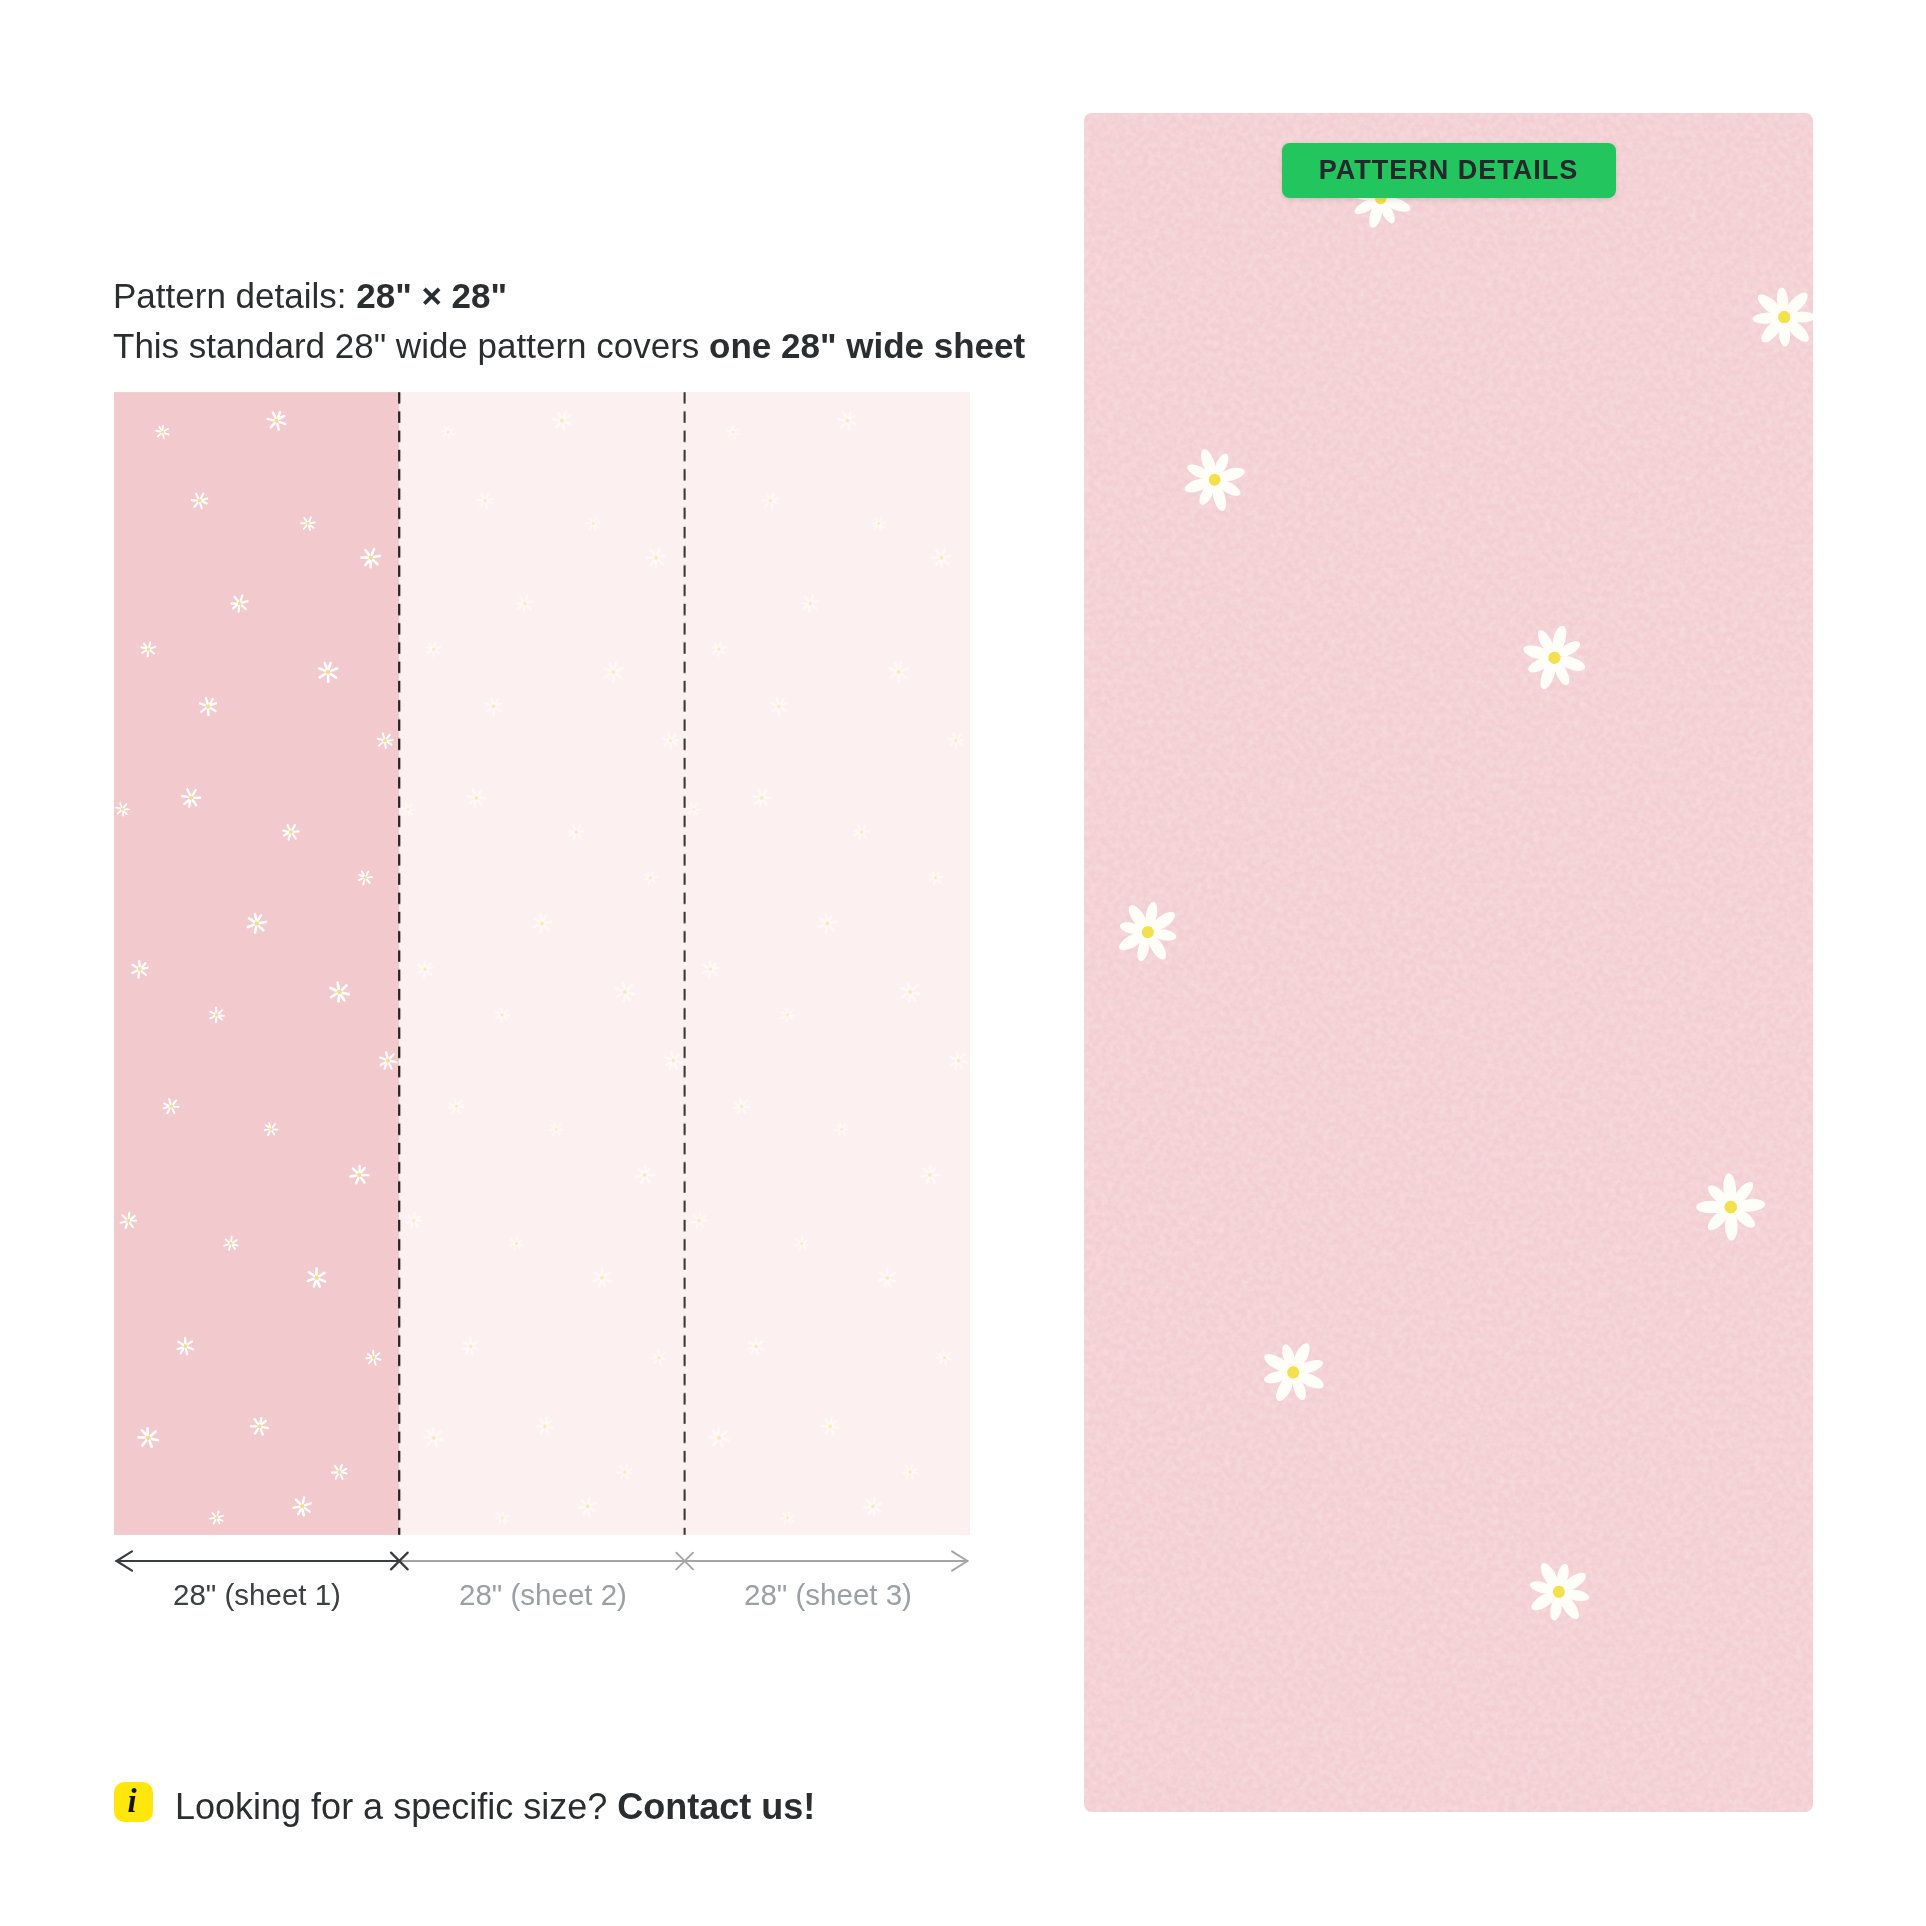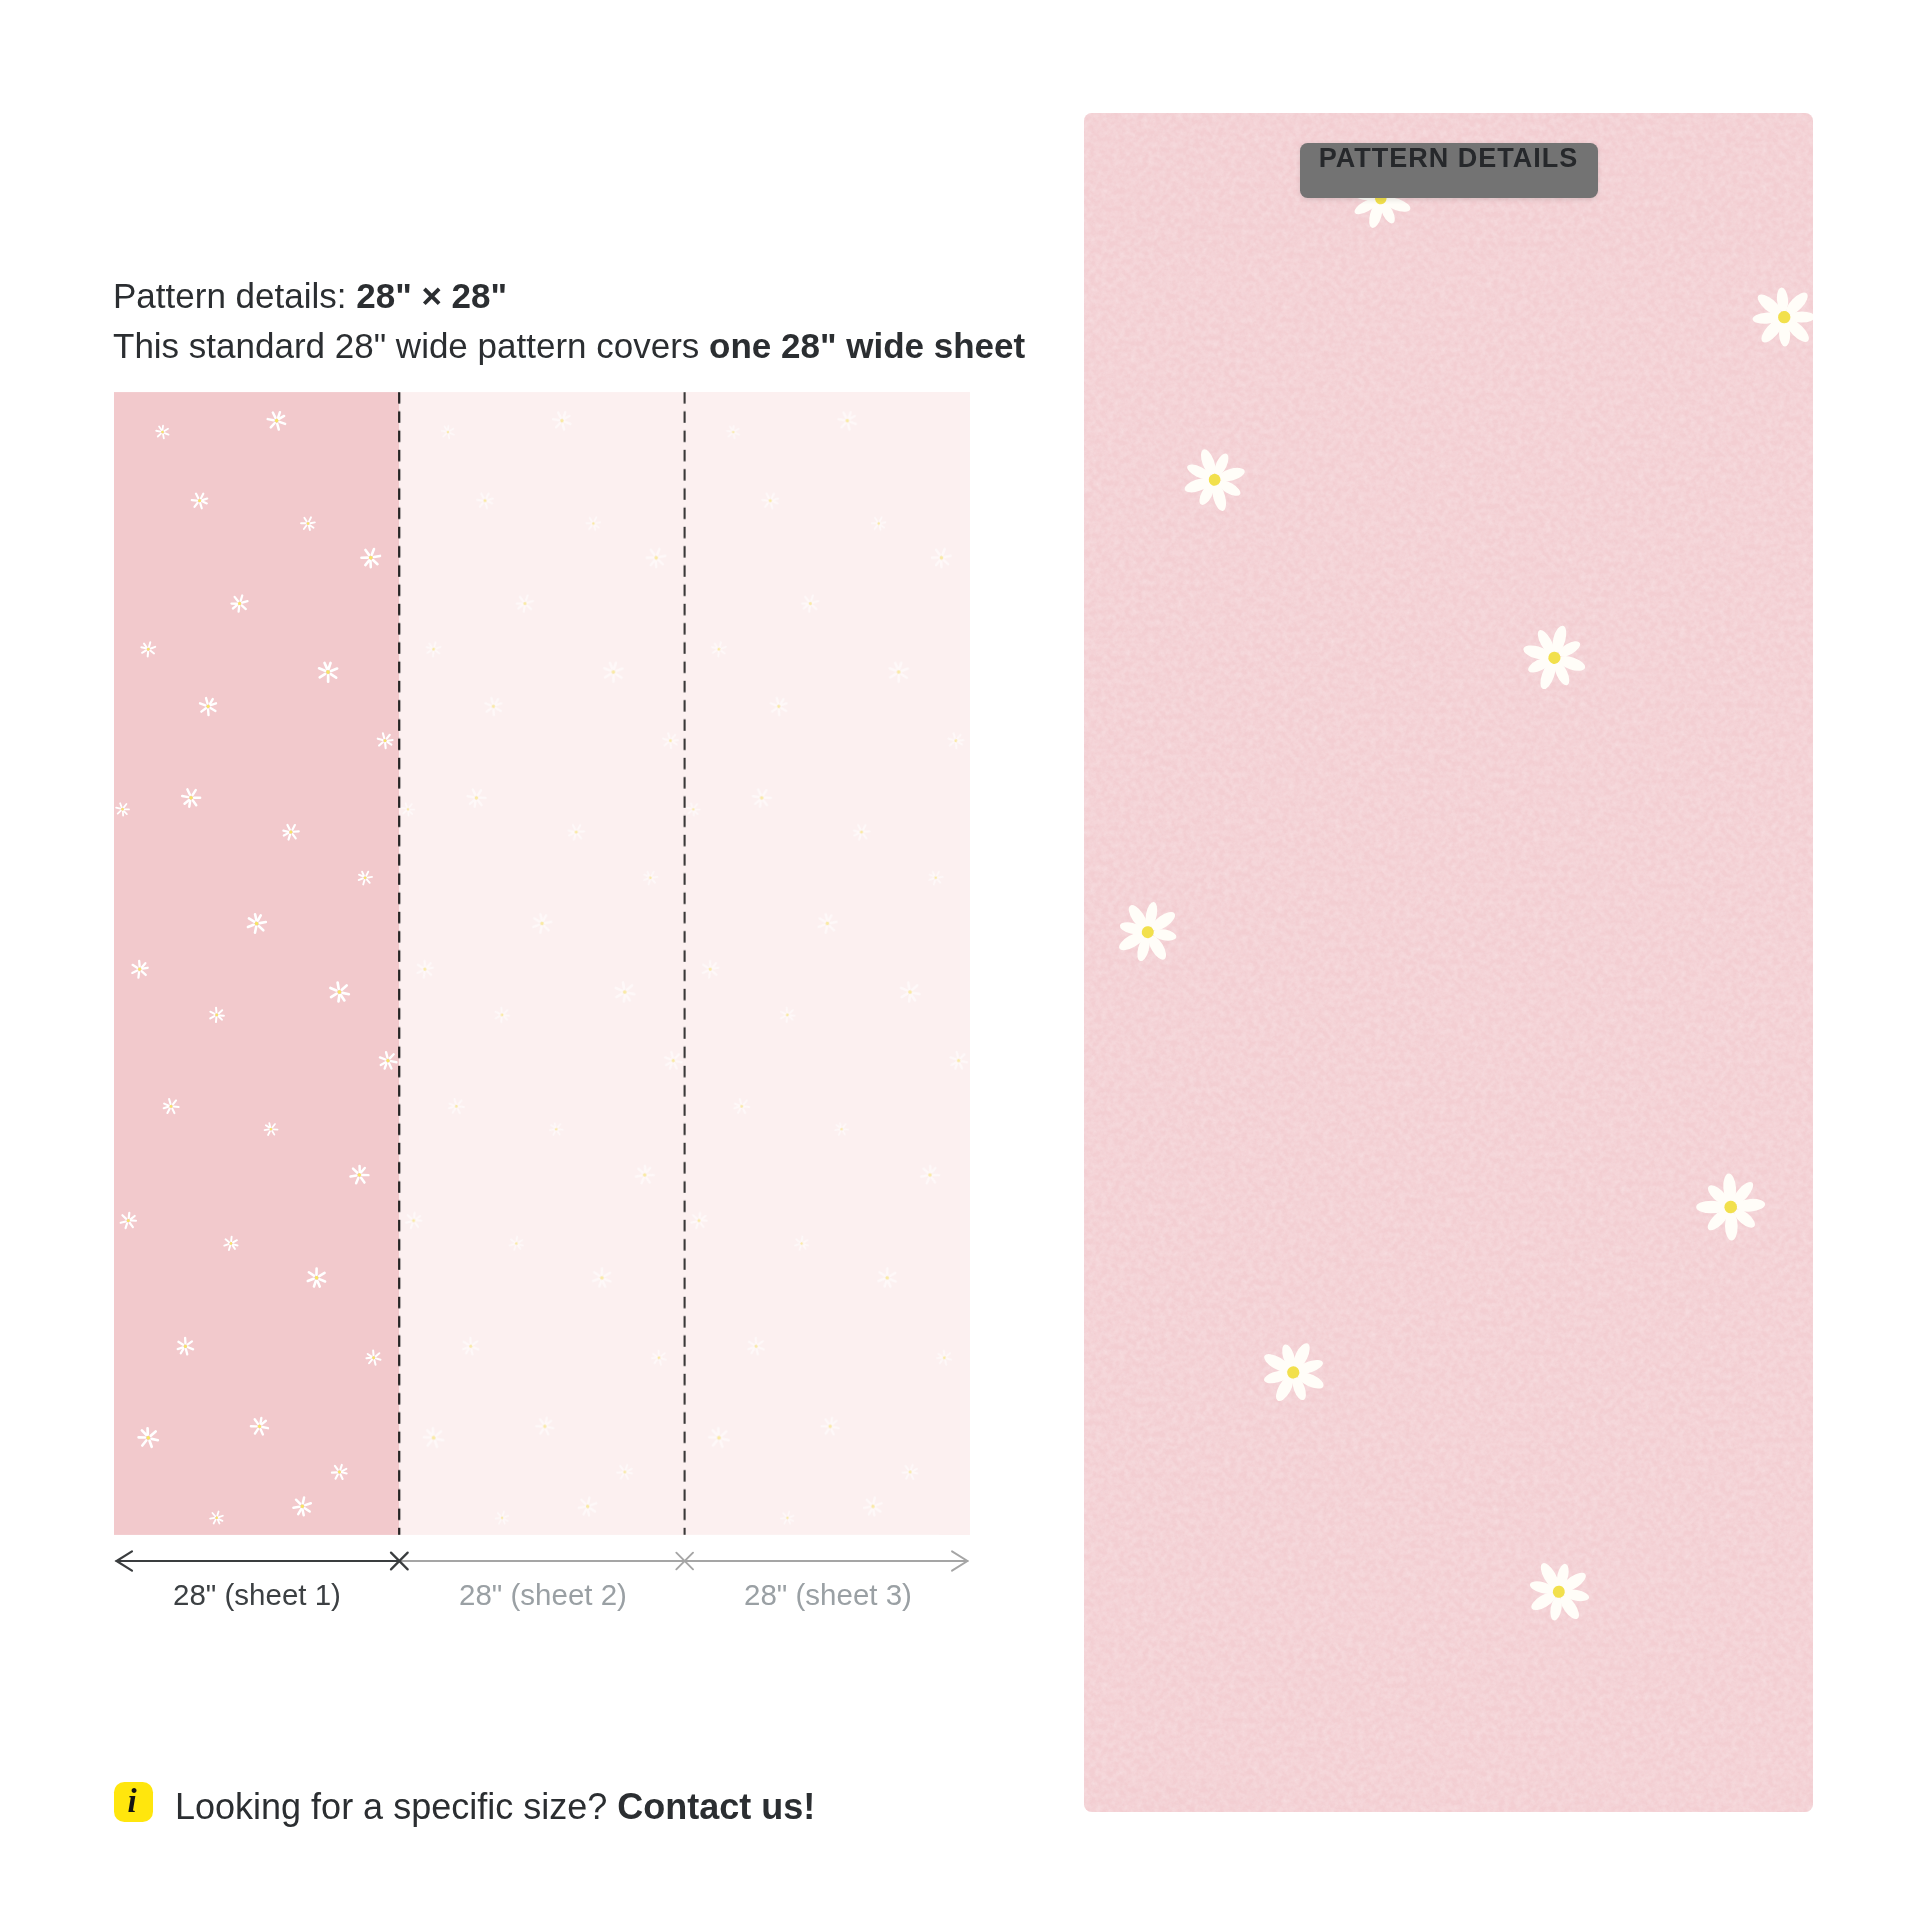--- a/index.html
+++ b/index.html
@@ -46,23 +46,23 @@
   }
   
   .panel{
     position:absolute;left:1084px;top:113px;width:729px;height:1699px;
     background:#f3ced2;border-radius:7.7px;overflow:hidden;
   }
   .panel .texture{position:absolute;left:0;top:0;}
   .daisy{position:absolute;}
   .panel-badge{
     position:absolute;left:50%;top:29.5px;transform:translateX(-50%);
-    width:298px;height:55px;border-radius:7.7px;background:#737373;
+    width:334px;height:55px;border-radius:7.7px;background:#22c55e;
     box-shadow:0 1.3px 5.1px rgba(0,0,0,0.10);
-    display:flex;align-items:flex-start;justify-content:center;z-index:5;
+    display:flex;align-items:center;justify-content:center;z-index:5;
   }
   .panel-badge span{
     font-size:27px;font-weight:700;letter-spacing:1px;color:#26282b;white-space:nowrap;
   }
   .hidden-defs{position:absolute;width:0;height:0;overflow:hidden;}
 </style>
 </head>
 <body>
 
 <div class="stage">

